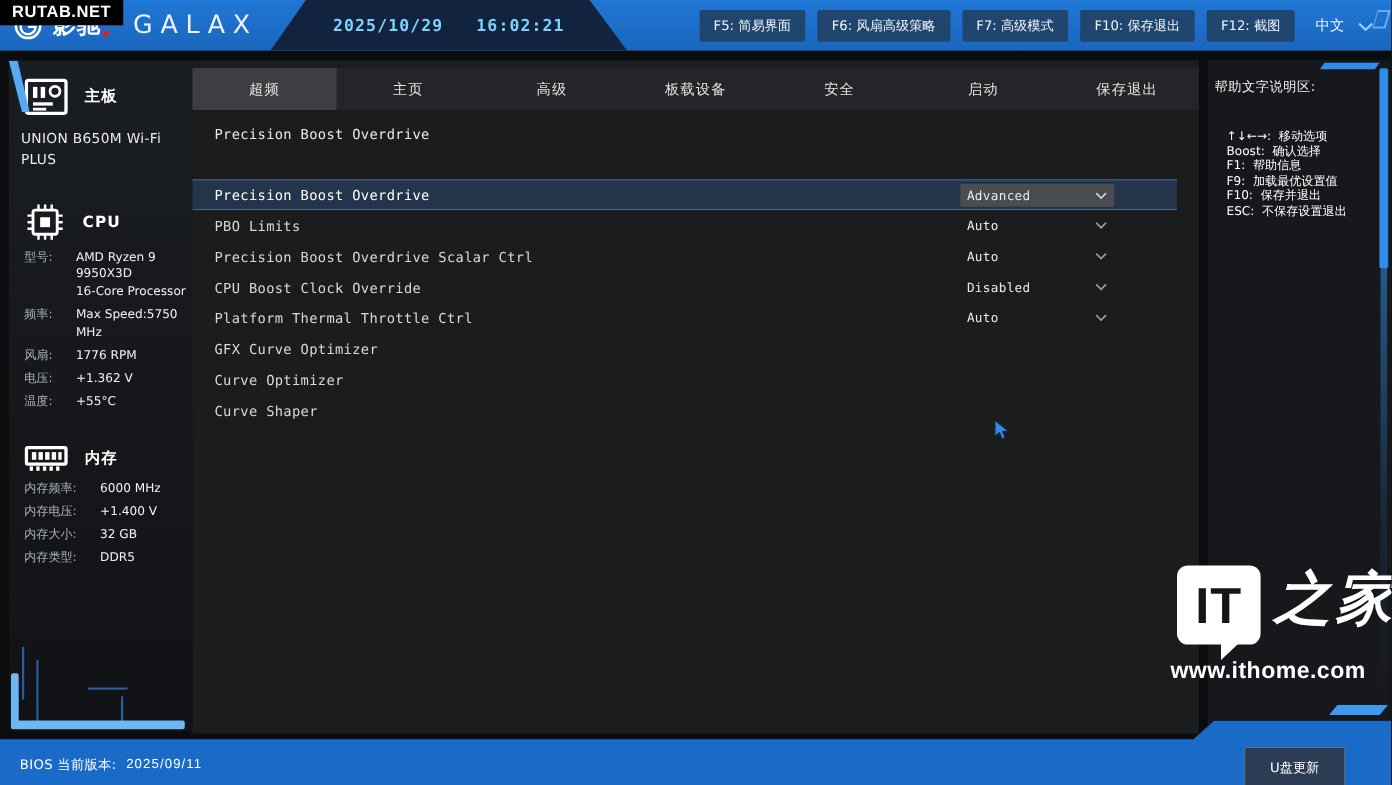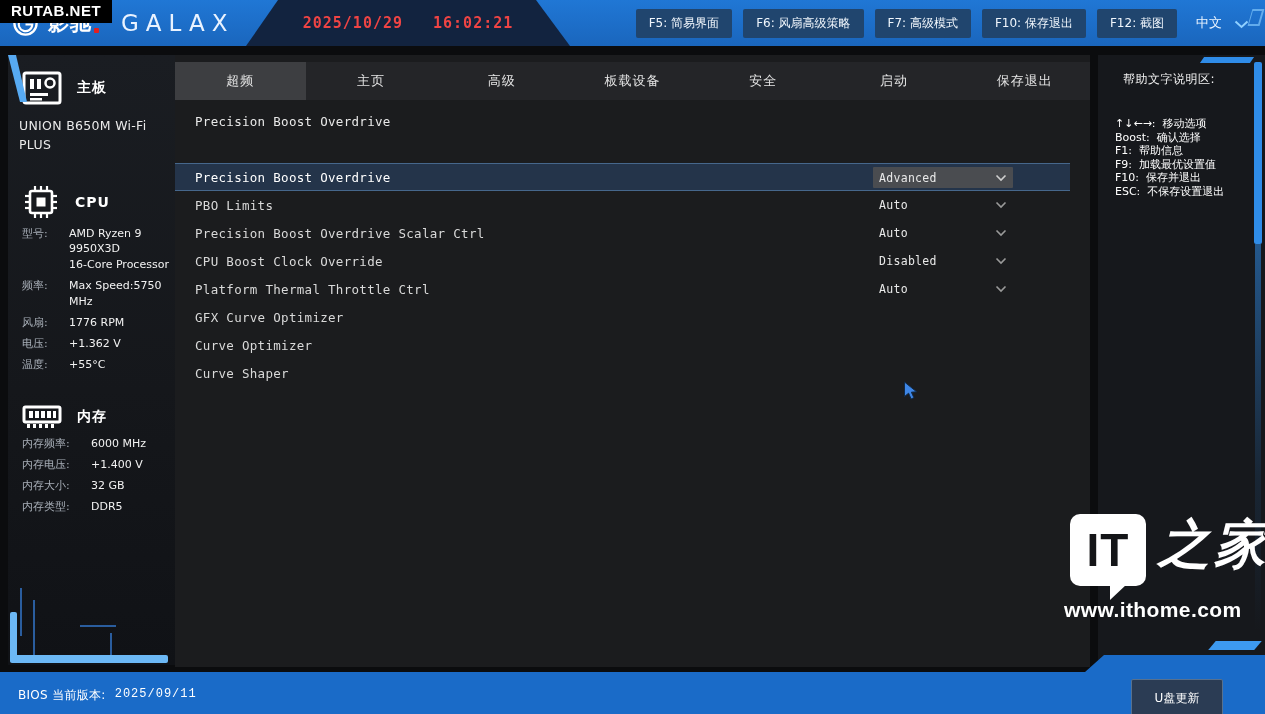--- a/index.html
+++ b/index.html
@@ -12,21 +12,21 @@
   .brand{position:absolute;left:12px;top:9px;display:flex;align-items:center;color:#fff}
   .logo-circle{width:27px;height:27px;margin-right:9px}
   .brand-cn{font-size:21px;font-weight:bold;letter-spacing:1px}
   .reg-dot{width:5px;height:5px;background:#e02020;border-radius:1px;align-self:flex-end;margin:0 0 4px 2px}
   .brand-en{font-size:23px;letter-spacing:7px;font-weight:500;margin-left:22px;color:#eaf3ff}
   .badge{position:absolute;left:0;top:0;background:#000;color:#fff;
          font:bold 15px "Liberation Sans",sans-serif;padding:2px 11px 4px;letter-spacing:.5px;z-index:30}
   .datetime{position:absolute;left:246px;top:0;width:324px;height:46px;background:#12233f;
             clip-path:polygon(32px 0,calc(100% - 34px) 0,100% 100%,0 100%);
             display:flex;align-items:center;justify-content:center;gap:30px;
-            color:#ef4444;font:bold 15px "DejaVu Sans Mono",monospace;letter-spacing:1px}
+            color:#7dd3fc;font:bold 15px "DejaVu Sans Mono",monospace;letter-spacing:1px}
   .hotkeys{position:absolute;right:16px;top:8px;display:flex;gap:11px;align-items:center;height:30px}
   .hotkey{background:#20456e;color:#f0f6fc;font-size:12px;border:0;border-radius:2px;
           padding:0 13px;height:29px;line-height:29px;white-space:nowrap;
           font-family:"DejaVu Sans","Liberation Sans",sans-serif}
   .lang{display:flex;align-items:center;gap:12px;margin-left:8px;color:#eaf4ff;font-size:13px}
   .lang svg{margin-top:2px}
   .topbar-corner{position:absolute;right:3px;top:9px;width:9px;height:13px;
                  border:2px solid #6fb6f2;border-left-width:1px;transform:skewX(-16deg);opacity:.85}
 
   
@@ -67,21 +67,21 @@
                 border-bottom:1px solid #46678c;color:#fff;height:28px}
   .dd{position:absolute;left:698px;top:0;height:100%;width:140px;display:flex;align-items:center;
       padding-left:6px;box-sizing:border-box}
   .dd .val{font-size:11.5px;color:#e9e9e9}
   .dd .chev{position:absolute;right:6px;top:50%;transform:translateY(-50%)}
   .row.selected .dd{height:21px;top:3px;background:#4a4c50;border-radius:1px}
   .cursor{position:absolute;left:728px;top:326px;pointer-events:none}
 
   
   .help{position:absolute;left:1098px;top:55px;width:167px;height:605px;background:#16181c}
-  .help-title{position:absolute;left:25px;top:16px;color:#f2f2f2;font-size:12px;letter-spacing:.5px}
+  .help-title{position:absolute;left:6px;top:16px;color:#f2f2f2;font-size:12px;letter-spacing:.5px}
   .help-list{position:absolute;left:17px;top:62px;color:#fff;font-size:11px;line-height:13.5px}
   .help-item{display:flex;white-space:nowrap}
   .help-item .k{flex:0 0 auto}
   .help-item .v{margin-left:7px}
   .help-strip{position:absolute;left:156px;top:7px;width:8px;height:182px;background:#2f8ce8;border-radius:2px}
   .help-strip-cap{position:absolute;left:104px;top:2px;width:50px;height:6px;background:#2f8ce8;
                   transform:skewX(-35deg)}
   .help-strip-fade{position:absolute;left:157px;top:189px;width:6px;height:388px;
                    background:linear-gradient(180deg,rgba(47,140,232,.55),rgba(47,140,232,.12) 60%,transparent)}
   .help-deco-b{position:absolute;left:114px;top:586px;width:46px;height:9px;background:#3d9af0;
@@ -96,21 +96,21 @@
                     border-top:16px solid #fff;border-right:17px solid transparent}
   .wm-cn{position:absolute;left:96px;top:-4px;font:bold italic 52px "DejaVu Serif",serif;
          letter-spacing:4px;white-space:nowrap}
   .wm-url{position:absolute;left:2px;top:84px;font:bold 21px "Liberation Sans",sans-serif;letter-spacing:.4px}
 
   
   .bottombar{position:absolute;left:0;top:655px;width:1265px;height:59px;background:#1a6bc8;
              clip-path:polygon(0 17px,1085px 17px,1104px 0,100% 0,100% 100%,0 100%)}
   .bios-ver{position:absolute;left:18px;top:32px;color:#fff;font-size:12px;display:flex;gap:9px;
             letter-spacing:.3px}
-  .bios-ver .num{font-family:Liberation Mono, monospace;letter-spacing:1px}
+  .bios-ver .num{font-family:Liberation Sans, sans-serif;letter-spacing:1px}
   .update-btn{position:absolute;right:42px;top:24px;width:92px;height:38px;background:#2b3c54;
               border:1px solid #5f7linear;border:1px solid #58718e;border-radius:2px;color:#fff;
               font-size:12px;font-family:"DejaVu Sans","Liberation Sans",sans-serif}
 </style>
 </head>
 <body>
 
 <div class="screen">
 
   <header class="topbar">

